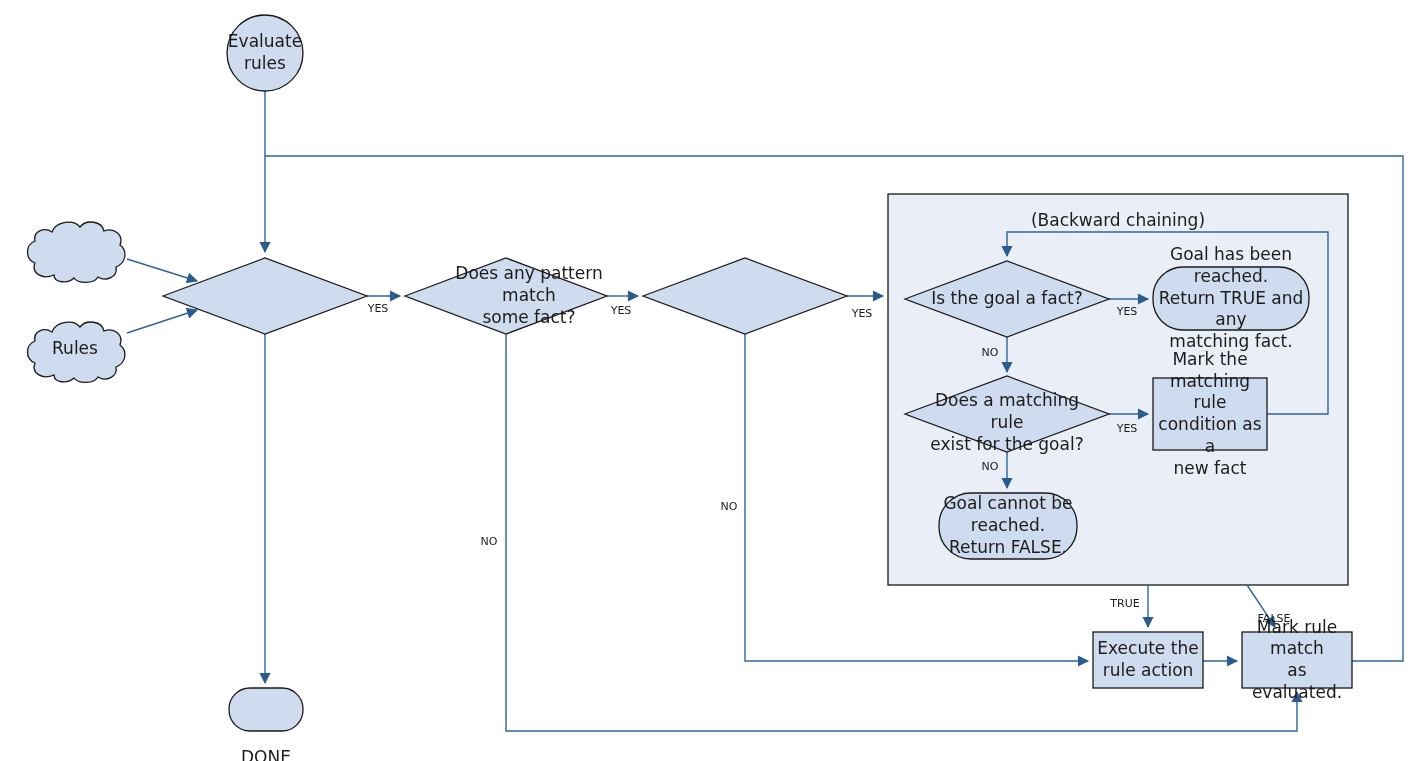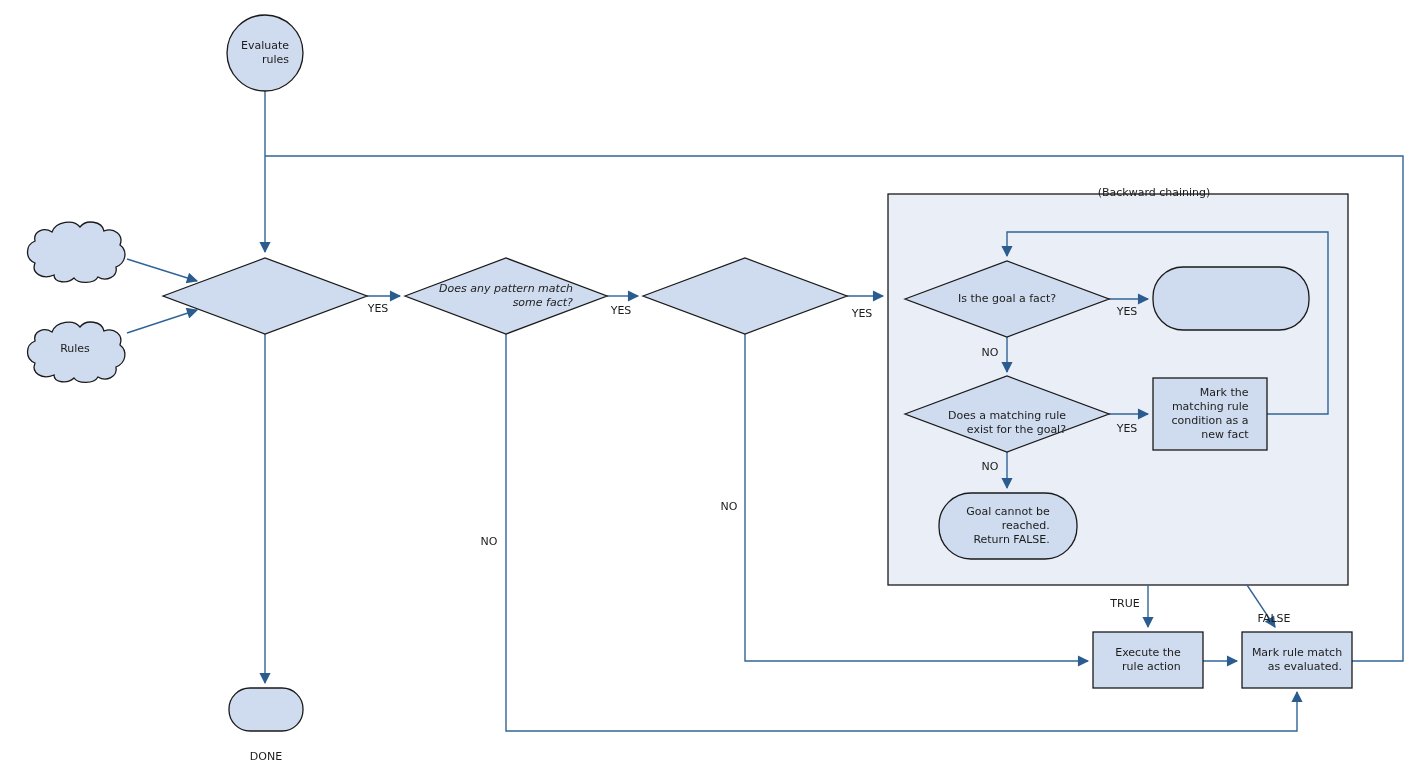--- a/index.html
+++ b/index.html
@@ -1,20 +1,20 @@
 <!DOCTYPE html>
 <html><head>
 <meta charset="utf-8">
 <style>
   html,body{margin:0;padding:0;background:#fff;}
   #page{position:relative;width:1418px;height:761px;background:#fff;overflow:hidden;
         font-family:"DejaVu Sans","Liberation Sans",sans-serif;color:#1c1c1c;}
   #diagram-svg{position:absolute;left:0;top:0;}
   .lbl{position:absolute;display:flex;align-items:center;justify-content:center;
-       text-align:right;font-size:11px;line-height:1.28;white-space:pre-line;
+       text-align:center;font-size:17px;line-height:1.28;white-space:pre-line;
        color:#1c1c1c;pointer-events:none;}
   .elbl{position:absolute;display:flex;align-items:center;justify-content:center;
         text-align:left;font-size:11px;white-space:nowrap;color:#1c1c1c;pointer-events:none;}
 </style>
 </head>
 <body>
 
 <div id="page">
 
   <svg id="diagram-svg" width="1418" height="761" viewBox="0 0 1418 761">
@@ -61,24 +61,27 @@
       <rect x="939" y="493" width="138" height="66" rx="32" ry="32"></rect>
       <rect x="1093" y="632" width="110" height="56"></rect>
       <rect x="1242" y="632" width="110" height="56"></rect>
       <rect x="229" y="688" width="74" height="43" rx="21" ry="21"></rect>
     </g>
   </svg>
 
   <div class="lbl" style="left:227px;top:15px;width:76px;height:76px;">Evaluate
 rules</div>
   <div class="lbl" style="left:27px;top:317px;width:96px;height:64px;">Rules</div>
-  <div class="lbl" style="left:421px;top:276px;width:170px;height:40px;font-style:italic;">Does any pattern match
+  <div class="lbl" style="left:444px;top:276px;width:170px;height:40px;">Does any pattern match
 some fact?</div>
-  <div class="lbl" style="left:888px;top:186px;width:460px;height:15px;margin-left:36px;">(Backward chaining)</div>
+  <div class="lbl" style="left:888px;top:213px;width:460px;height:15px;">(Backward chaining)</div>
   <div class="lbl" style="left:927px;top:290px;width:160px;height:18px;">Is the goal a fact?</div>
+  <div class="lbl" style="left:1157px;top:271px;width:148px;height:55px;">Goal has been reached.
+Return TRUE and any
+matching fact.</div>
   <div class="lbl" style="left:927px;top:403px;width:160px;height:40px;">Does a matching rule
 exist for the goal?</div>
   <div class="lbl" style="left:1157px;top:380px;width:106px;height:68px;">Mark the
 matching rule
 condition as a
 new fact</div>
   <div class="lbl" style="left:1095px;top:634px;width:106px;height:52px;">Execute the
 rule action</div>
   <div class="lbl" style="left:943px;top:497px;width:130px;height:58px;">Goal cannot be
 reached.

